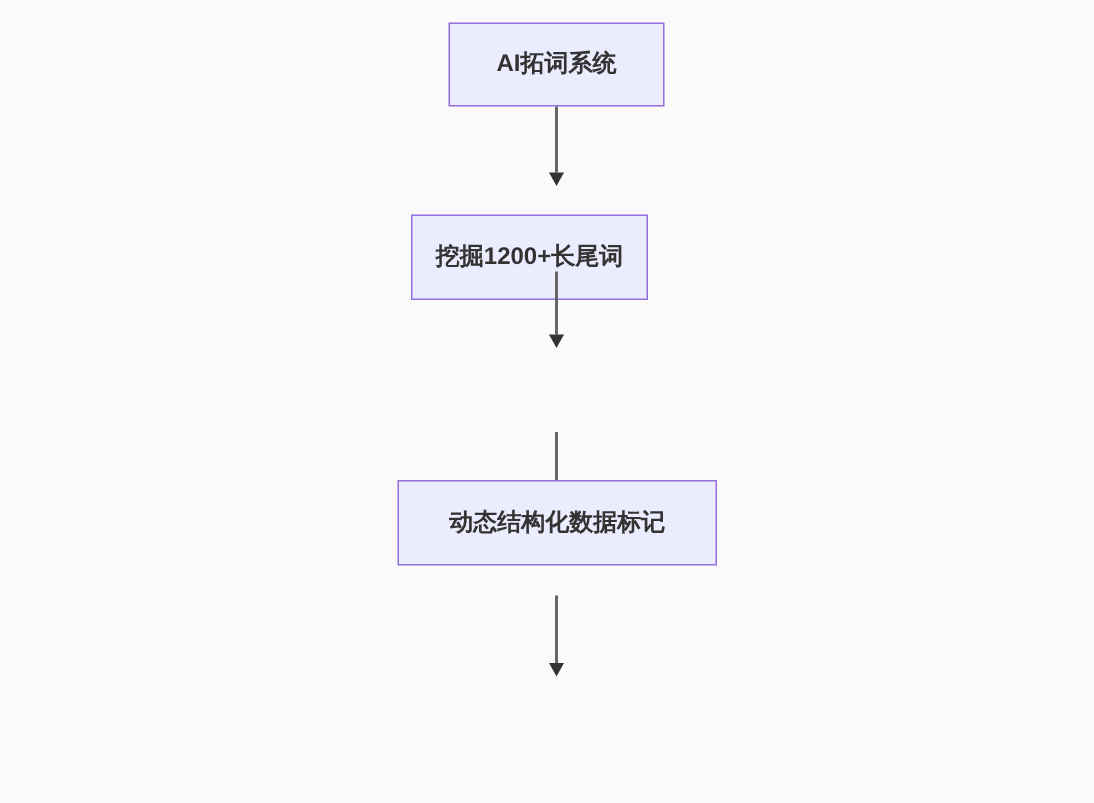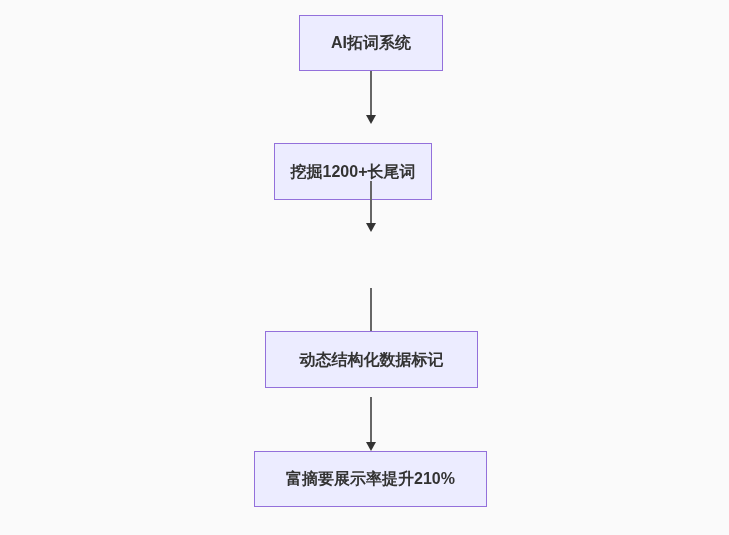--- a/index.html
+++ b/index.html
@@ -28,21 +28,21 @@
   .node-label {
     font-size: 16px;
     line-height: 1.2;
     color: var(--text, #333333);
     padding: 0 10px;
     white-space: nowrap;
   }
   .node-1 { left: 299px; top: 15px;  width: 144px; height: 56px; }
   .node-2 { left: 274px; top: 124px; width: 158px; height: 57px; margin-top: 19px; }
   .node-3 { left: 261px; top: 232px; width: 220px; height: 56px; }
-  .node-4 { left: 265px; top: 331px; width: 213px; height: 57px; }
+  .node-4 { left: 265px; top: 320px; width: 213px; height: 57px; }
   .node-5 { left: 254px; top: 451px; width: 233px; height: 56px; }
 
   .edge {
     position: absolute;
     left: 366px;
     width: 10px;
     display: flex;
     flex-direction: column;
     align-items: center;
   }
@@ -94,17 +94,14 @@
 
   <div class="node node-4">
     <span class="node-label">动态结构化数据标记</span>
   </div>
 
   <div class="edge edge-4">
     <div class="edge-line"></div>
     <div class="edge-arrowhead"></div>
   </div>
 
-  <div class="node node-5">
-    <span class="node-label">富摘要展示率提升210%</span>
-  </div>
 
 </div>
 
 </body></html>

